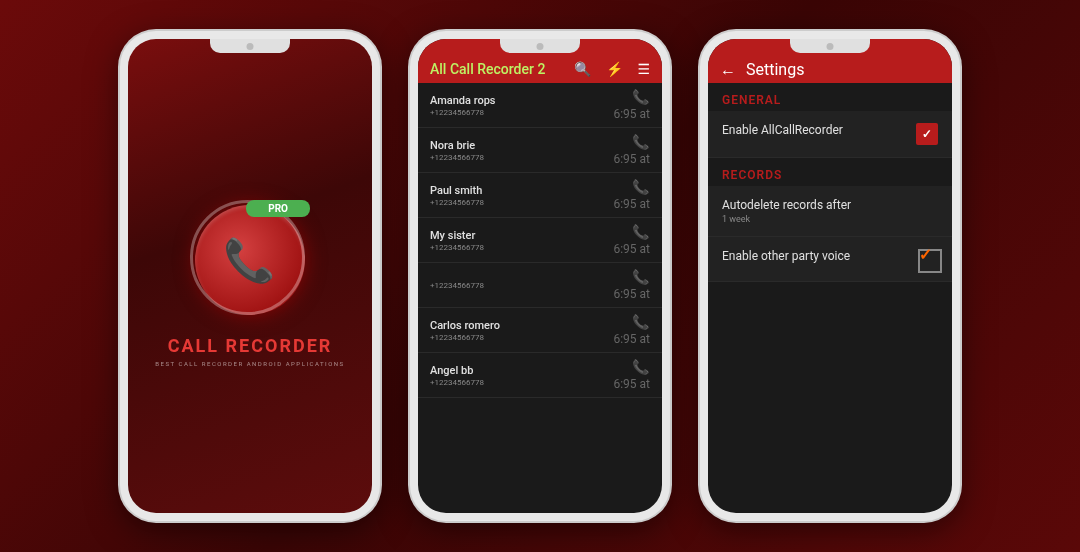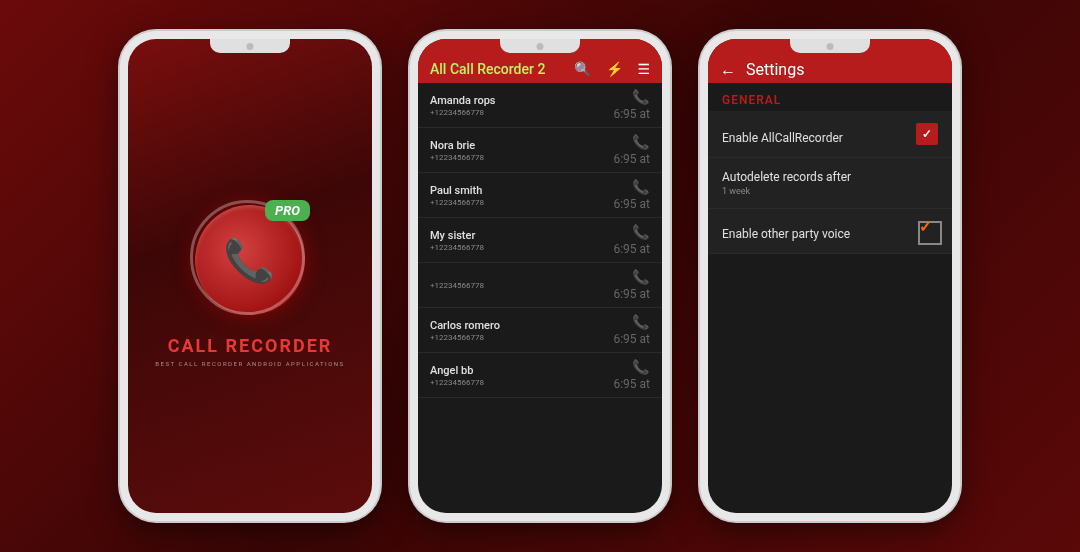--- a/index.html
+++ b/index.html
@@ -99,25 +99,24 @@
       color: white;
       transform: rotate(0deg);
     }
 
     .pro-badge {
       position: absolute;
       top: -5px;
       right: -5px;
       background: #4caf50;
       color: white;
-      font-size: 13px;
+      font-size: 10px;
       font-weight: bold;
-      padding: 3px 10px;
+      padding: 3px 22px;
       border-radius: 8px;
-      font-style: italic;
     }
 
     .app-title {
       color: white;
       font-size: 18px;
       font-weight: bold;
       letter-spacing: 2px;
       text-align: center;
     }
 
@@ -256,21 +255,21 @@
       color: #b71c1c;
       font-size: 12px;
       font-weight: 600;
       letter-spacing: 1px;
       padding: 10px 14px 4px;
       background: #1a1a1a;
     }
 
     .settings-item {
       display: flex;
-      align-items: flex-end;
+      align-items: flex-start;
       justify-content: space-between;
       padding: 12px 14px;
       background: #222;
       border-bottom: 1px solid #2a2a2a;
     }
 
     .settings-item-text {
       color: #e0e0e0;
       font-size: 12px;
     }
@@ -443,20 +442,21 @@
     <div class="settings-content">
 
       <div class="settings-section-header">GENERAL</div>
       <div class="settings-item">
         <div>
           <div class="settings-item-text">Enable AllCallRecorder</div>
         </div>
         <div class="checkbox-checked"></div>
       </div>
 
+      <div class="settings-section-header">RECORDS</div>
       <div class="settings-item">
         <div>
           <div class="settings-item-text">Autodelete records after</div>
           <div class="settings-item-subtext">1 week</div>
         </div>
       </div>
 
       <div class="settings-item">
         <div>
           <div class="settings-item-text">Enable other party voice</div>

